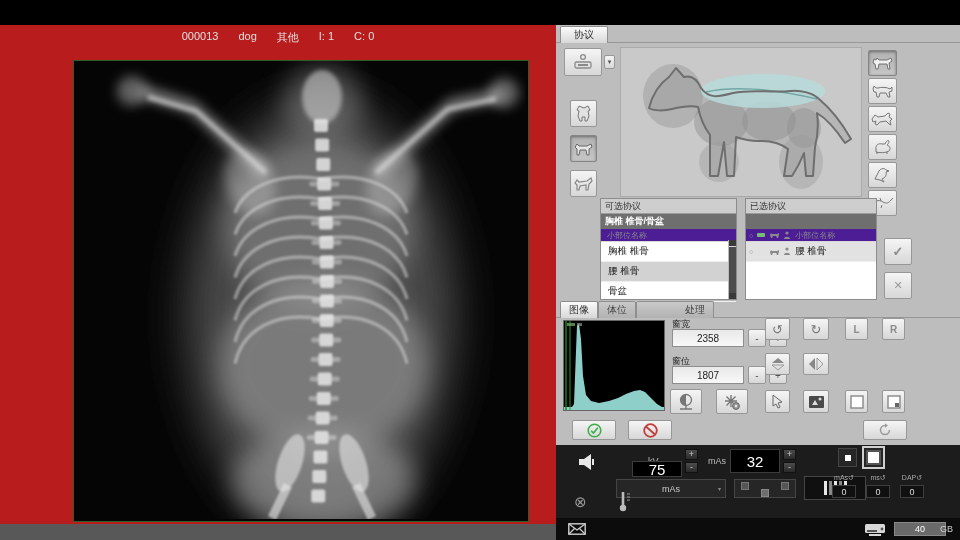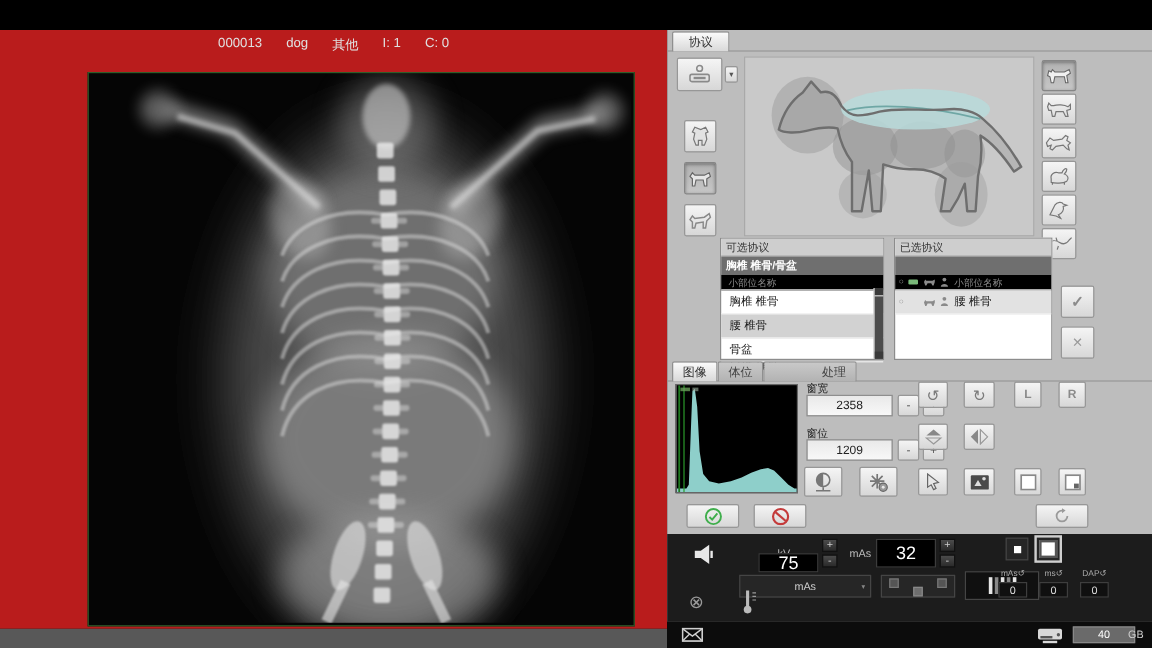--- a/index.html
+++ b/index.html
@@ -31,21 +31,21 @@
   .btn{background:linear-gradient(#f5f5f5,#d7d7d7);border:1px solid #979797;border-radius:2px;display:flex;align-items:center;justify-content:center;}
   .btn.pressed{background:linear-gradient(#b2b2b2,#c6c6c6);box-shadow:inset 0 1px 3px rgba(0,0,0,.4);border-color:#858585;}
   .gray-glyph{color:#7a7a7a;font-size:13px;line-height:1;}
 
   .dogpanel{left:64px;top:22px;width:242px;height:150px;background:#c9c9c9;border:1px solid #a9a9a9;}
 
   
   .list{background:#fff;border:1px solid #8c8c8c;}
   .list-title{height:14px;background:#cecece;border-bottom:1px solid #9c9c9c;font-size:9px;color:#333;display:flex;align-items:center;padding-left:4px;}
   .list-group{height:15px;background:#6f6f6f;color:#fff;font-size:9px;font-weight:bold;display:flex;align-items:center;padding-left:4px;}
-  .list-colhead{height:12px;font-size:8px;color:#8a8a8a;display:flex;align-items:center;padding-left:6px;border-bottom:1px solid #d8d8d8;background:#000000;}
+  .list-colhead{height:12px;font-size:8px;color:#8a8a8a;display:flex;align-items:center;padding-left:6px;border-bottom:1px solid #d8d8d8;background:#4c1d95;}
   .list-item{height:19px;font-size:9.5px;color:#1a1a1a;display:flex;align-items:center;padding-left:7px;border-bottom:1px solid #efefef;}
   .list-item.sel{background:#d2d2d2;}
   .sb{position:absolute;right:0;top:41px;bottom:0;width:7px;background:#d6d6d6;border-left:1px solid #bbb;}
   .sb-thumb{position:absolute;left:0;top:7px;width:7px;height:52px;background:#4c4c4c;}
   .sb-cap{position:absolute;left:0;width:7px;height:6px;background:#3a3a3a;}
   .row-ic{display:inline-flex;align-items:center;gap:3px;margin-right:4px;}
 
   
   .wlabel{font-size:9px;color:#222;}
   .wfield{background:linear-gradient(#e9e9e9,#f8f8f8);border:1px solid #8e8e8e;font-size:10px;color:#222;display:flex;align-items:center;justify-content:center;}
@@ -328,21 +328,21 @@
         <rect x="13" y="2" width="5" height="3" fill="#9fb0a0" opacity="0.6"></rect>
       </svg>
     </div>
 
     <div class="ab wlabel" style="left:116px;top:293px;">窗宽</div>
     <div class="ab wfield" style="left:116px;top:304px;width:72px;height:18px;">2358</div>
     <div class="ab btn" style="left:192px;top:304px;width:18px;height:18px;font-size:10px;color:#555;">-</div>
     <div class="ab btn" style="left:213px;top:304px;width:18px;height:18px;font-size:10px;color:#555;">+</div>
 
     <div class="ab wlabel" style="left:116px;top:330px;">窗位</div>
-    <div class="ab wfield" style="left:116px;top:341px;width:72px;height:18px;">1209</div>
+    <div class="ab wfield" style="left:116px;top:341px;width:72px;height:18px;">1807</div>
     <div class="ab btn" style="left:192px;top:341px;width:18px;height:18px;font-size:10px;color:#555;">-</div>
     <div class="ab btn" style="left:213px;top:341px;width:18px;height:18px;font-size:10px;color:#555;">+</div>
 
     <div class="ab btn" style="left:114px;top:364px;width:32px;height:25px;">
       <svg width="18" height="18" viewBox="0 0 18 18">
         <circle cx="9" cy="7" r="5.5" fill="none" stroke="#777" stroke-width="1.3"></circle>
         <path d="M9,1.5 A5.5,5.5 0 0,0 9,12.5 Z" fill="#777"></path>
         <path d="M3,16 L15,16 M9,13 L9,16" stroke="#777" stroke-width="1.3"></path>
       </svg>
     </div>

